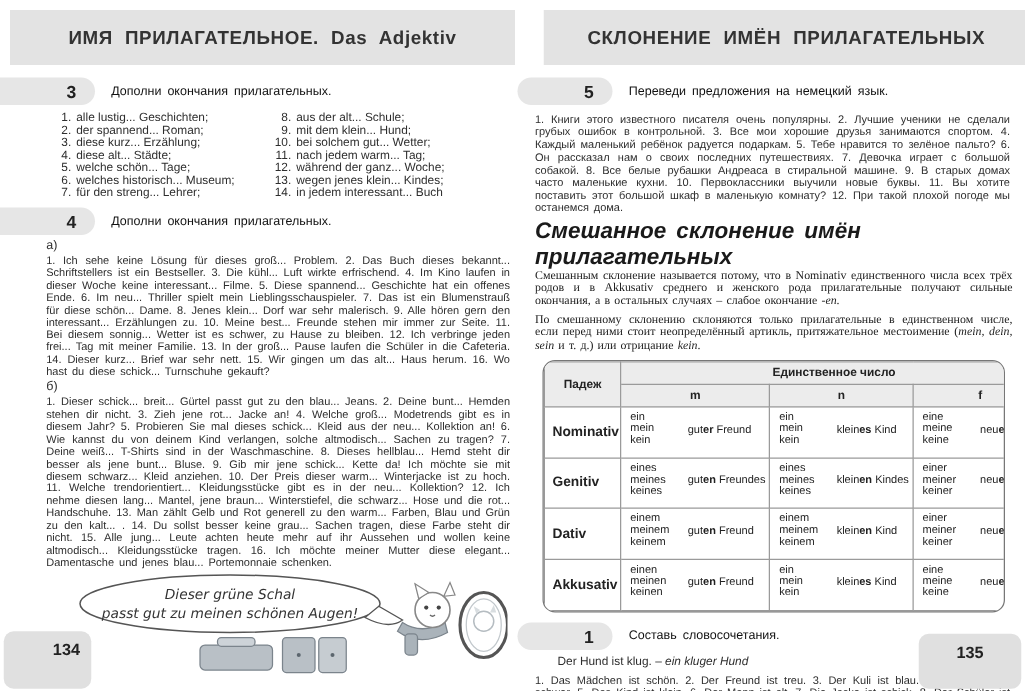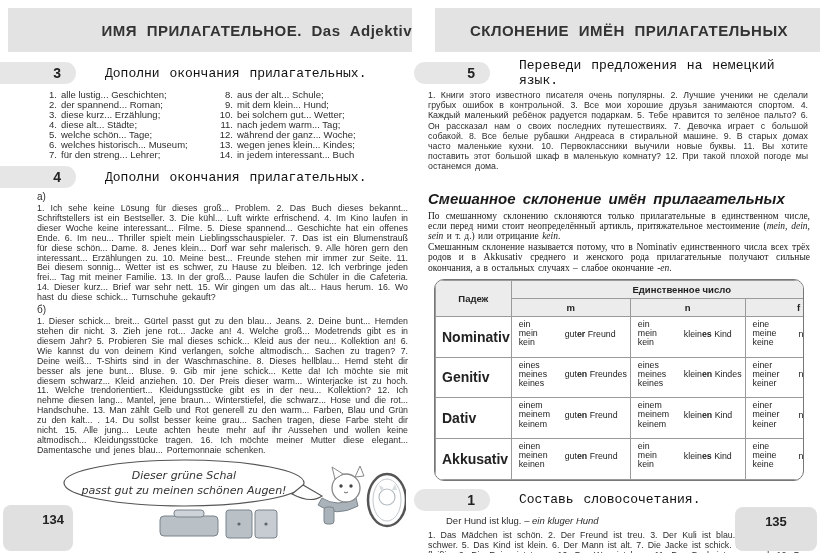--- a/index.html
+++ b/index.html
@@ -5,57 +5,57 @@
   html,body{margin:0;padding:0;background:#fff;}
   .spread{position:relative;width:820px;height:553px;background:#fff;overflow:hidden;
           font-family:"Liberation Sans",sans-serif;}
   .page{position:absolute;top:0;height:553px;}
   .page.left{left:0;width:412px;}
   .page.right{left:412px;width:408px;}
 
   .band{height:44px;margin-top:8px;background:#e3e3e3;display:flex;align-items:center;
         justify-content:center;font-weight:bold;font-size:15px;letter-spacing:.5px;
         word-spacing:5px;color:#333;}
-  .page.left .band{margin-left:8px;width:404px;justify-content:flex-end;}
+  .page.left .band{margin-left:8px;width:404px;}
   .page.right .band{margin-left:23px;width:388px;}
 
   .exrow{display:flex;align-items:center;height:22px;}
   .badge{background:#e6e6e6;height:22px;display:flex;align-items:center;
          justify-content:flex-end;font-weight:bold;font-size:14px;color:#222;
          box-sizing:border-box;padding-right:15px;flex:none;}
   .strip{width:76px;border-radius:0 11px 11px 0;}
   .pill{width:76px;border-radius:11px;margin-left:2px;}
-  .instr{margin-left:29px;font-family:Liberation Mono, monospace;font-size:13px;
+  .instr{margin-left:13px;font-family:Liberation Sans, sans-serif;font-size:10px;
          color:#111;word-spacing:2px;}
 
   .cols{display:flex;margin:6px 0 0 40px;font-size:9.5px;line-height:10px;color:#2e2e2e;}
   .colA{width:176px;}
   .li{display:flex;}
   .num{width:17px;text-align:right;margin-right:4px;flex:none;}
 
   .sub{margin:2px 0 0 37px;font-size:10px;line-height:10px;color:#2e2e2e;}
   .para{margin:2px 4px 0 37px;text-align:justify;font-size:8.8px;line-height:9.9px;
         color:#2e2e2e;word-spacing:1.5px;}
 
   .rpara{margin:6px 12px 0 16px;text-align:justify;font-size:8.8px;line-height:10.2px;
          color:#2e2e2e;word-spacing:1.5px;}
-  .sect{margin:18px 0 0 16px;font-weight:bold;font-style:italic;font-size:15px;
+  .sect{margin:2px 0 0 16px;font-weight:bold;font-style:italic;font-size:18px;
         color:#1a1a1a;word-spacing:3px;}
   .expl{margin:4px 10px 0 16px;text-align:justify;font-family:"Liberation Serif",serif;
         font-size:9.5px;line-height:10.4px;color:#1a1a1a;word-spacing:1px;}
   .expl .it{font-style:italic;}
 
   .tablewrap{margin:6px 0 0 22px;width:368px;border:1.5px solid #777;border-radius:10px;
              overflow:hidden;background:#fff;}
   table.decl{width:100%;border-collapse:collapse;font-size:8.8px;color:#222;}
   table.decl th,table.decl td{border:1px solid #9a9a9a;}
   table.decl thead th{background:#ececec;font-size:9.5px;font-weight:bold;
         text-align:center;height:15px;color:#222;}
   table.decl thead th.case-h{width:62px;}
-  td.case{font-weight:bold;font-size:14px;padding-left:6px;width:62px;background:#fff;}
+  td.case{font-weight:bold;font-size:11px;padding-left:6px;width:62px;background:#fff;}
   .cellflex{display:flex;align-items:center;padding:2px 2px 8px 6px;}
   .arts{width:44px;line-height:9.2px;}
   .phrase{margin-left:2px;white-space:nowrap;}
   .example{margin:4px 0 0 34px;font-size:9.5px;color:#2e2e2e;}
   .example .it{font-style:italic;}
 
   .cartoon{position:absolute;left:56px;top:458px;}
   .ptab{position:absolute;background:#e0e0e0;border-radius:8px;font-weight:bold;
         font-size:13px;color:#222;box-sizing:border-box;}
   .ptab.l{left:3px;top:505px;width:70px;height:46px;text-align:right;padding:7px 9px 0 0;}
@@ -192,22 +192,22 @@
     </div>
 
     <div class="exrow" style="margin-top:10px;">
       <div class="badge pill">5</div>
       <div class="instr">Переведи предложения на немецкий язык.</div>
     </div>
 
     <p class="rpara">1. Книги этого известного писателя очень популярны. 2. Лучшие ученики не сделали грубых ошибок в контрольной. 3. Все мои хорошие друзья занимаются спортом. 4. Каждый маленький ребёнок радуется подаркам. 5. Тебе нравится то зелёное пальто? 6. Он рассказал нам о своих последних путешествиях. 7. Девочка играет с большой собакой. 8. Все белые рубашки Андреаса в стиральной машине. 9. В старых домах часто маленькие кухни. 10. Первоклассники выучили новые буквы. 11. Вы хотите поставить этот большой шкаф в маленькую комнату? 12. При такой плохой погоде мы останемся дома.</p>
 
     <div class="sect">Смешанное склонение имён прилагательных</div>
+    <p class="expl" style="margin-top:0;"><span>Смешанным склонение называется потому, что в Nominativ единственного числа всех трёх родов и в Akkusativ среднего и женского рода прилагательные получают сильные окончания, а в остальных случаях – слабое окончание </span><span class="it" style="font-style: italic;">-en</span><span>.</span></p>
     <p class="expl"><span>По смешанному склонению склоняются только прилагательные в единственном числе, если перед ними стоит неопределённый артикль, притяжательное местоимение (</span><span class="it" style="font-style: italic;">mein, dein, sein</span><span> и т. д.) или отрицание </span><span class="it" style="font-style: italic;">kein</span><span>.</span></p>
-    <p class="expl" style="margin-top:0;"><span>Смешанным склонение называется потому, что в Nominativ единственного числа всех трёх родов и в Akkusativ среднего и женского рода прилагательные получают сильные окончания, а в остальных случаях – слабое окончание </span><span class="it" style="font-style: italic;">-en</span><span>.</span></p>
 
     <div class="tablewrap">
       <table class="decl">
         <thead>
           <tr>
             <th class="case-h" rowspan="2">Падеж</th>
             <th colspan="3">Единственное число</th>
           </tr>
           <tr>
             <th style="width:112px;">m</th>

